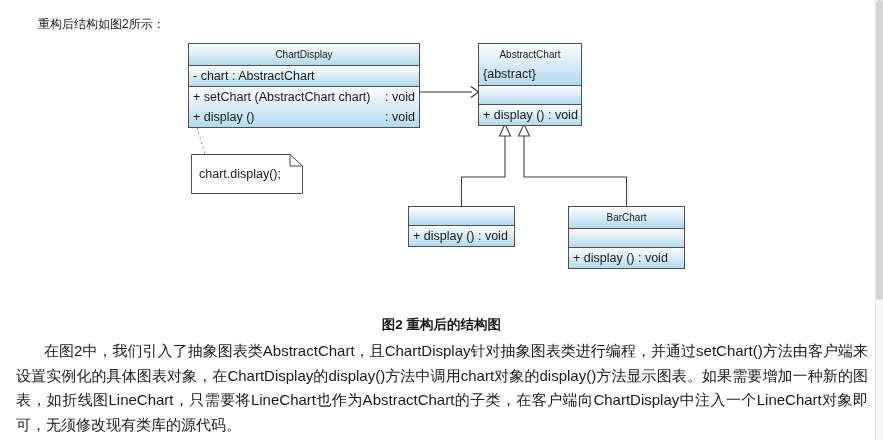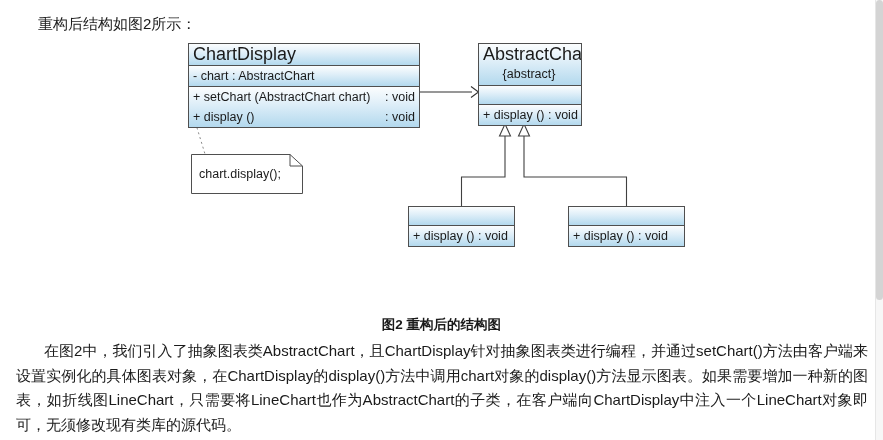--- a/index.html
+++ b/index.html
@@ -29,21 +29,21 @@
     top: 0; right: 0;
     width: 7px; height: 300px;
     background: #d4d4d4;
     border-radius: 4px;
   }
 
   
   .intro-line {
     position: absolute;
     left: 38px; top: 14px;
-    font-size: 15px;
+    font-size: 12px;
     line-height: 20px;
     white-space: nowrap;
   }
 
   
   .diagram {
     position: absolute;
     left: 0; top: 36px;
     width: 883px; height: 252px;
   }
@@ -64,27 +64,28 @@
   .uml-compartment {
     box-sizing: border-box;
     background: linear-gradient(to bottom, #fbfdfe 0%, #e2f0f9 38%, #b3d9ee 100%);
     padding: 0;
     overflow: hidden;
   }
   .uml-compartment + .uml-compartment {
     border-top: 1px solid #4f4f4f;
   }
   .uml-name {
-    font-size: 18px;
+    text-align: center;
+    font-size: 10px;
     line-height: 19px;
     padding: 1px 4px 1px 4px;
     white-space: nowrap;
   }
   .uml-stereo {
-    text-align: center;
+    text-align: left;
     font-size: 12.5px;
     line-height: 18px;
     padding: 0 6px 2px 4px;
     white-space: nowrap;
   }
   .uml-row {
     font-size: 12.5px;
     line-height: 20px;
     padding: 0 4px 0 4px;
     white-space: nowrap;
@@ -219,20 +220,23 @@
     <div class="uml-compartment">
       <div class="uml-row uml-empty"></div>
     </div>
     <div class="uml-compartment">
       <div class="uml-row">+ display () : void</div>
     </div>
   </div>
 
   <div class="uml-class" id="box-barchart">
     <div class="uml-compartment">
+      <div class="uml-name">BarChart</div>
+    </div>
+    <div class="uml-compartment">
       <div class="uml-row uml-empty"></div>
     </div>
     <div class="uml-compartment">
       <div class="uml-row">+ display () : void</div>
     </div>
   </div>
 
   <div class="uml-note">
     <svg class="uml-note-shape" viewBox="0 0 112 40">
       <path d="M 0.5 0.5 L 99 0.5 L 111.5 12 L 111.5 39.5 L 0.5 39.5 Z" fill="#ffffff" stroke="#4f4f4f" stroke-width="1"></path>

